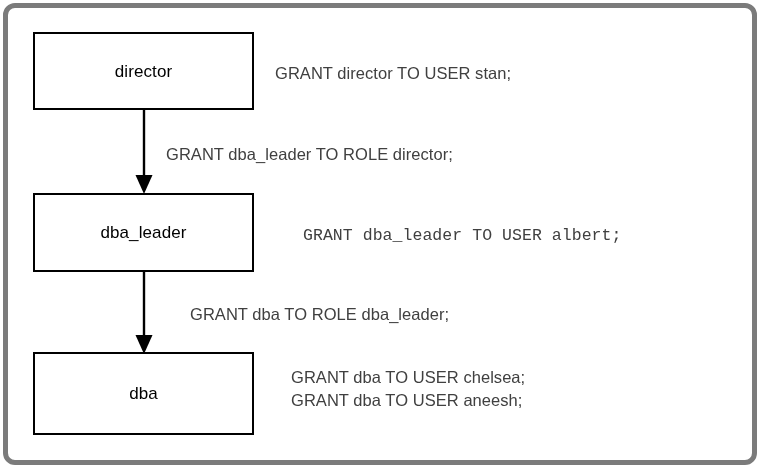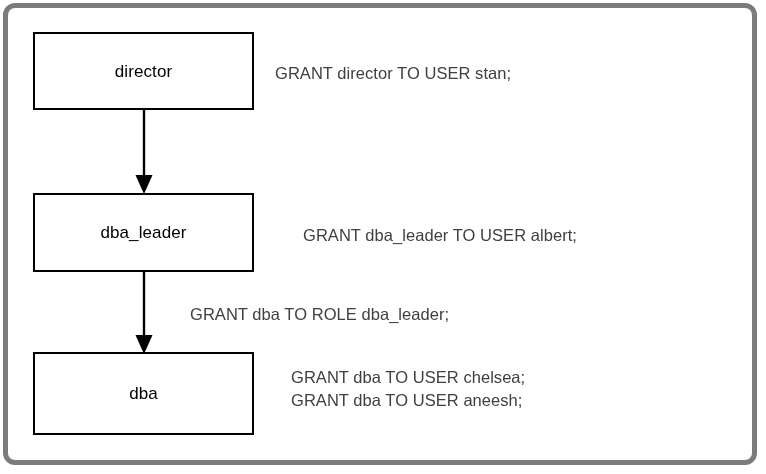--- a/index.html
+++ b/index.html
@@ -66,21 +66,21 @@
     position: absolute;
     font-size: 16.5px;
     color: #404040;
     white-space: nowrap;
     line-height: 1.42;
     letter-spacing: 0.05px;
   }
 
   #stmt-director-user  { left: 275px; top: 62px; }
   #stmt-edge-director  { left: 166px; top: 143px; }
-  #stmt-dbaleader-user { left: 303px; top: 224px; }
+  #stmt-dbaleader-user { left: 303px; top: 224px; font-family: Liberation Mono, monospace; }
   #stmt-edge-dbaleader { left: 190px; top: 303px; }
   #stmt-dba-users      { left: 291px; top: 366px; }
   #stmt-dba-users div  { text-align: left; }
 </style>
 </head>
 <body>
 
 <div class="canvas">
 
   <div id="diagram-frame"></div>
@@ -102,20 +102,21 @@
     <polygon points="24,86 15.5,67 32.5,67" fill="#000000"></polygon>
   </svg>
 
   <svg class="connector" id="connector-2" viewBox="0 0 50 85">
     <line x1="24" y1="0" x2="24" y2="70" stroke="#000000" stroke-width="2.4"></line>
     <polygon points="24,84 15.5,65 32.5,65" fill="#000000"></polygon>
   </svg>
 
   <div class="stmt" id="stmt-director-user">GRANT director TO USER stan;</div>
 
+  <div class="stmt" id="stmt-edge-director">GRANT dba_leader TO ROLE director;</div>
 
   <div class="stmt" id="stmt-dbaleader-user">GRANT dba_leader TO USER albert;</div>
 
   <div class="stmt" id="stmt-edge-dbaleader">GRANT dba TO ROLE dba_leader;</div>
 
   <div class="stmt" id="stmt-dba-users">
     <div>GRANT dba TO USER chelsea;</div>
     <div>GRANT dba TO USER aneesh;</div>
   </div>
 

